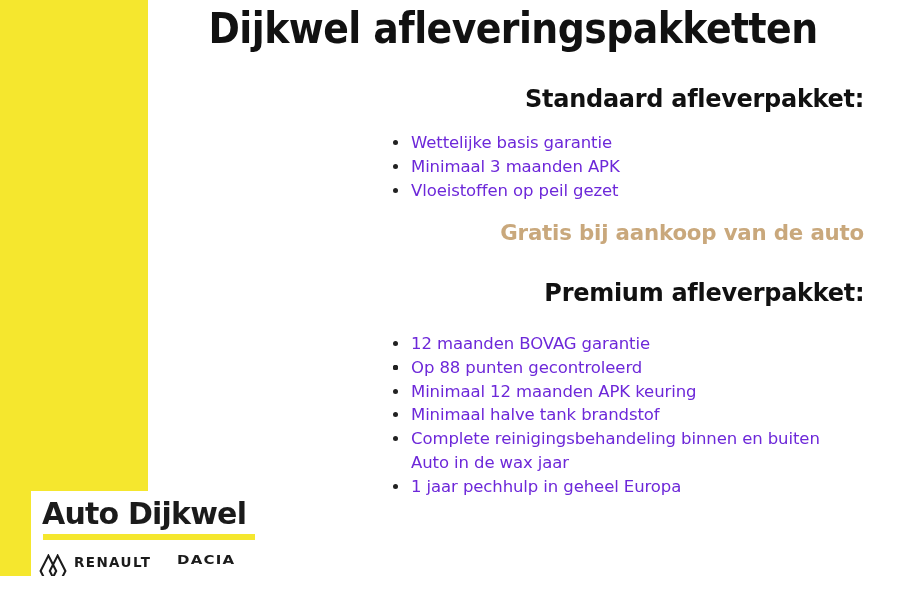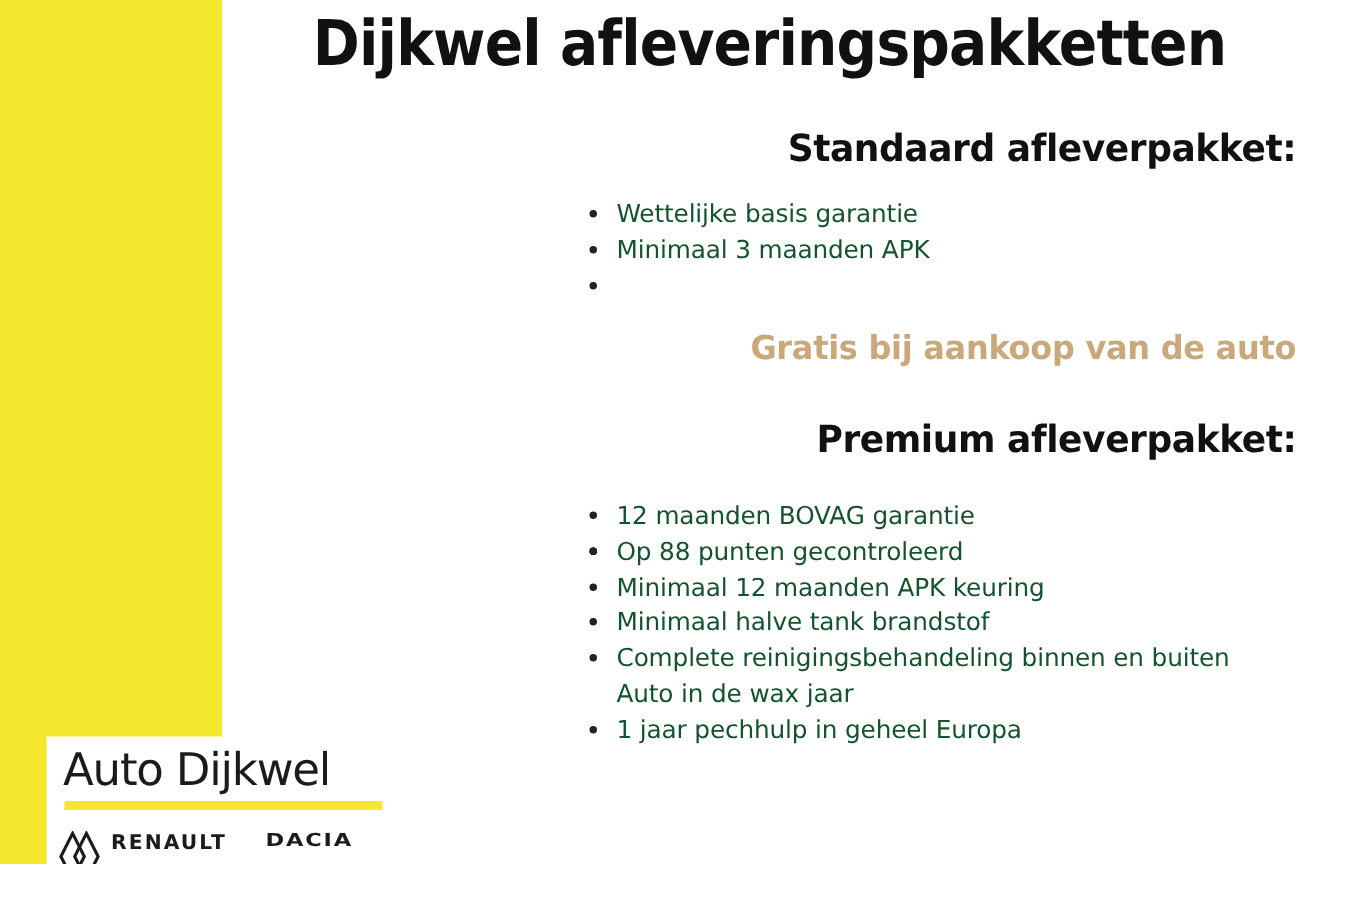--- a/index.html
+++ b/index.html
@@ -76,21 +76,21 @@
   }
   #list-standaard { top: 131px; }
   #list-premium   { top: 332px; }
 
   .bullet-list li {
     position: relative;
     padding-left: 18px;
     font-family: "DejaVu Sans", sans-serif;
     font-size: 16.5px;
     line-height: 23.8px;
-    color: #14532d;
+    color: #6d28d9;
     letter-spacing: -0.1px;
     max-width: 470px;
   }
   .bullet-list li .dot {
     position: absolute;
     left: 0;
     top: 9px;
     width: 5px;
     height: 5px;
     border-radius: 50%;
@@ -120,21 +120,21 @@
     top: 491px;
     width: 238px;
     height: 99px;
     background: #ffffff;
   }
   #logo-wordmark {
     position: absolute;
     left: 11px;
     top: 4px;
     font-family: "DejaVu Sans", sans-serif;
-    font-weight: normal;
+    font-weight: bold;
     font-size: 30px;
     line-height: 38px;
     color: #1b1b1b;
     letter-spacing: -0.8px;
     white-space: nowrap;
   }
   #logo-underline {
     position: absolute;
     left: 12px;
     top: 43px;
@@ -184,21 +184,21 @@
 
   <div id="yellow-band"></div>
 
   <div id="main-title">Dijkwel afleveringspakketten</div>
 
   <div id="heading-standaard" class="section-heading">Standaard afleverpakket:</div>
 
   <ul id="list-standaard" class="bullet-list">
       <li><span class="dot"></span><span>Wettelijke basis garantie</span></li>
       <li><span class="dot"></span><span>Minimaal 3 maanden APK</span></li>
-      <li><span class="dot"></span></li>
+      <li><span class="dot"></span><span>Vloeistoffen op peil gezet</span></li>
     </ul>
 
   <div id="promo-line">Gratis bij aankoop van de auto</div>
 
   <div id="heading-premium" class="section-heading">Premium afleverpakket:</div>
 
   <ul id="list-premium" class="bullet-list">
       <li><span class="dot"></span><span>12 maanden BOVAG garantie</span></li>
       <li><span class="dot"></span></li>
       <li><span class="dot"></span></li>

